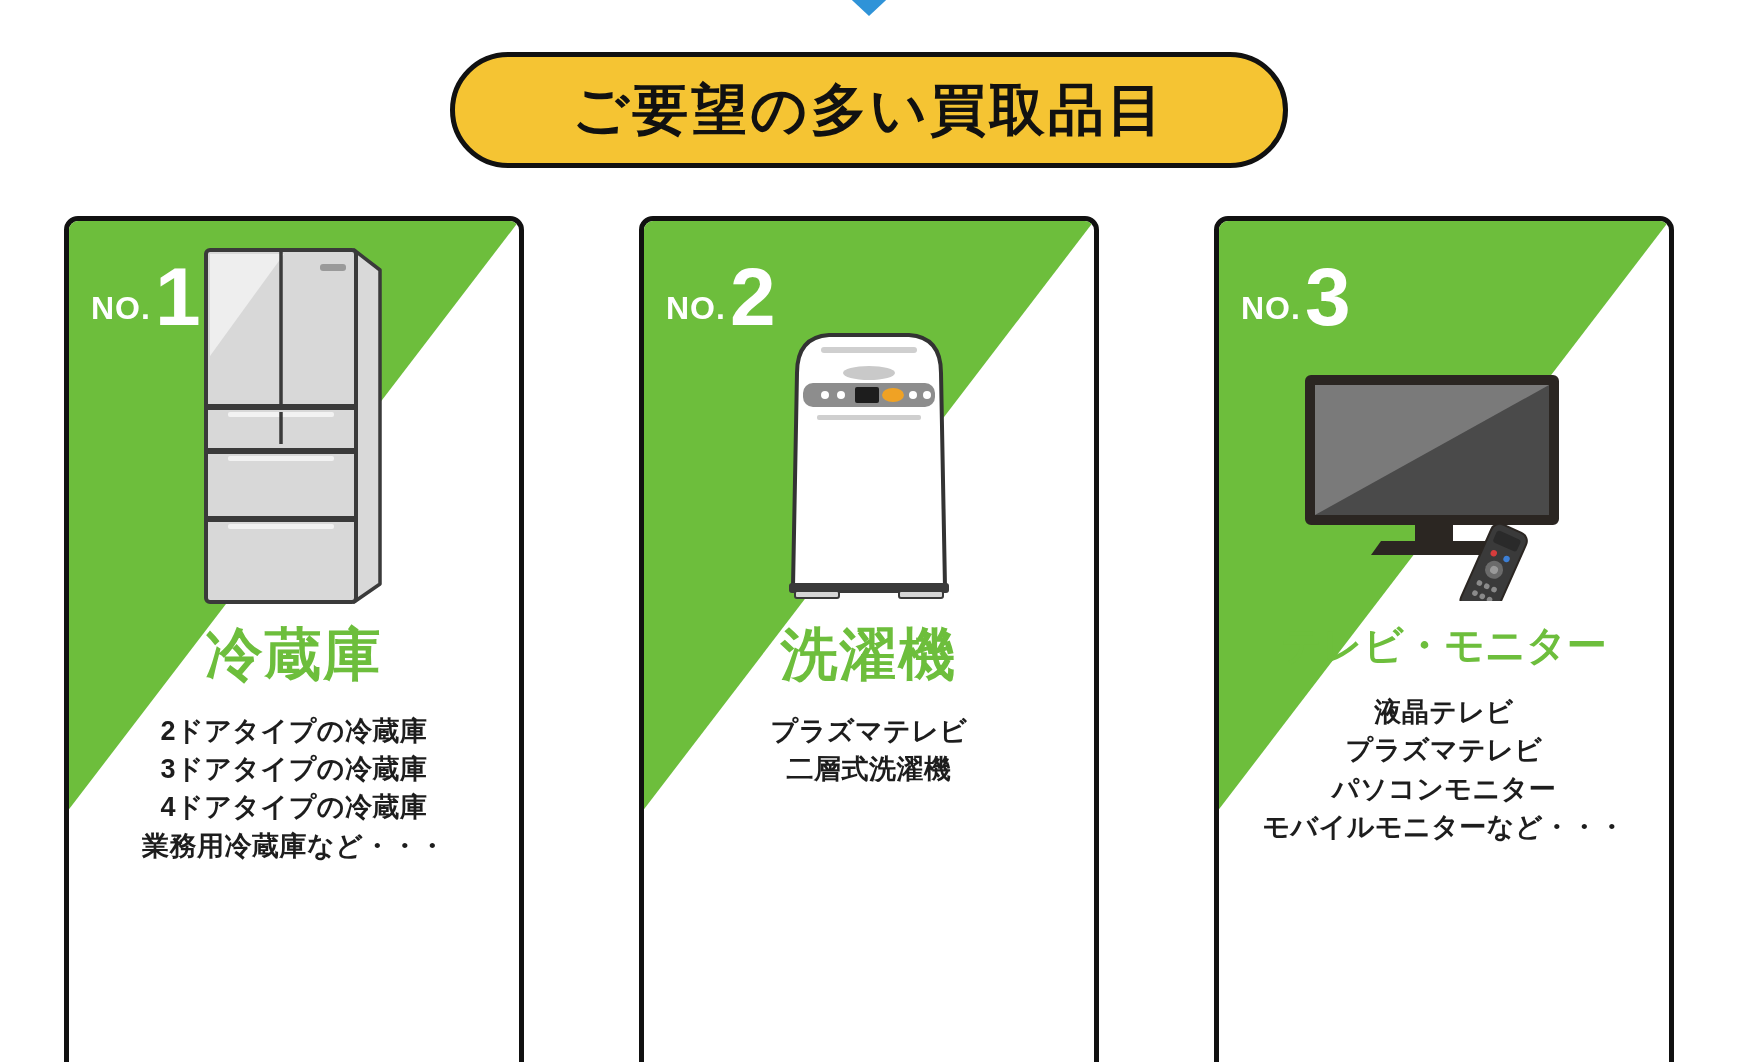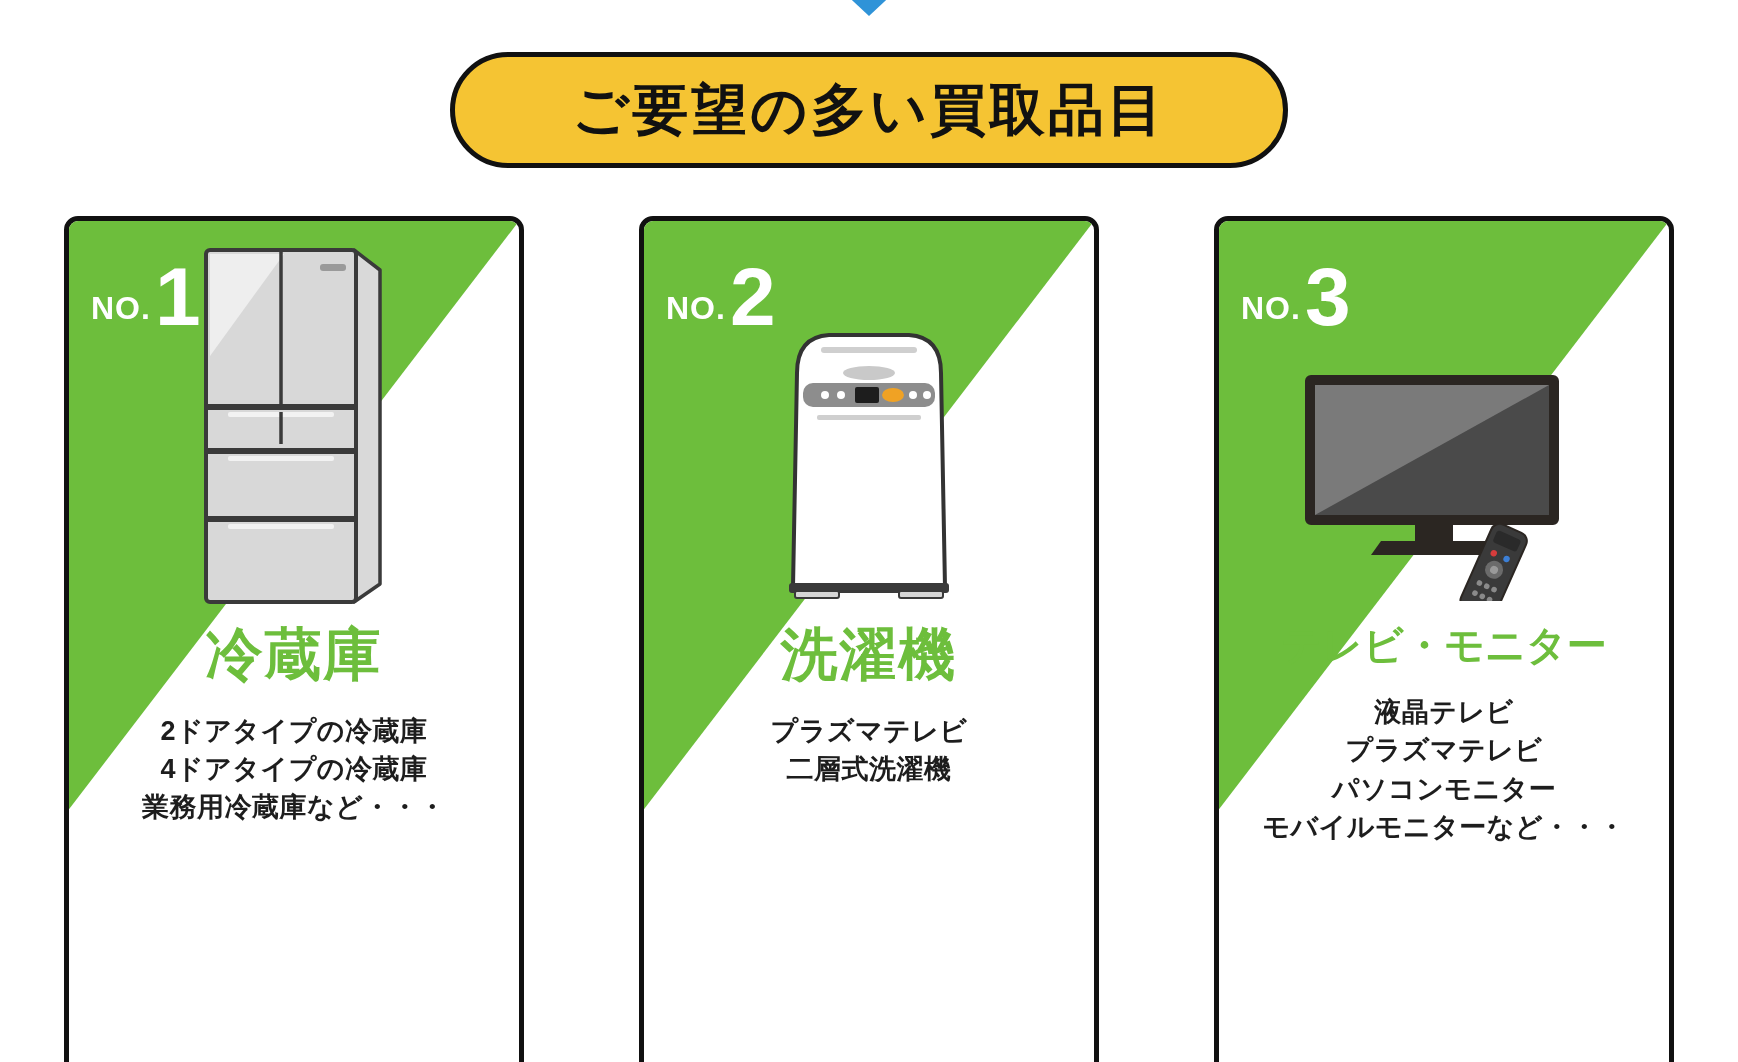--- a/index.html
+++ b/index.html
@@ -197,20 +197,21 @@
 
         <rect x="14" y="280" width="146" height="6" fill="#3a3a3a"></rect>
         <rect x="34" y="288" width="106" height="5" rx="2" fill="#f2f2f2"></rect>
       </svg>
     </div>
 
     <div class="card-text">
       <div class="card-title">冷蔵庫</div>
       <ul class="card-list">
         <li>2ドアタイプの冷蔵庫</li>
+        <li>3ドアタイプの冷蔵庫</li>
         <li>4ドアタイプの冷蔵庫</li>
         <li>業務用冷蔵庫など・・・</li>
       </ul>
     </div>
   </div>
 
   <div class="card">
     <div class="ribbon"></div>
     <div class="ribbon-label">
       <span class="ribbon-no">NO.</span>

